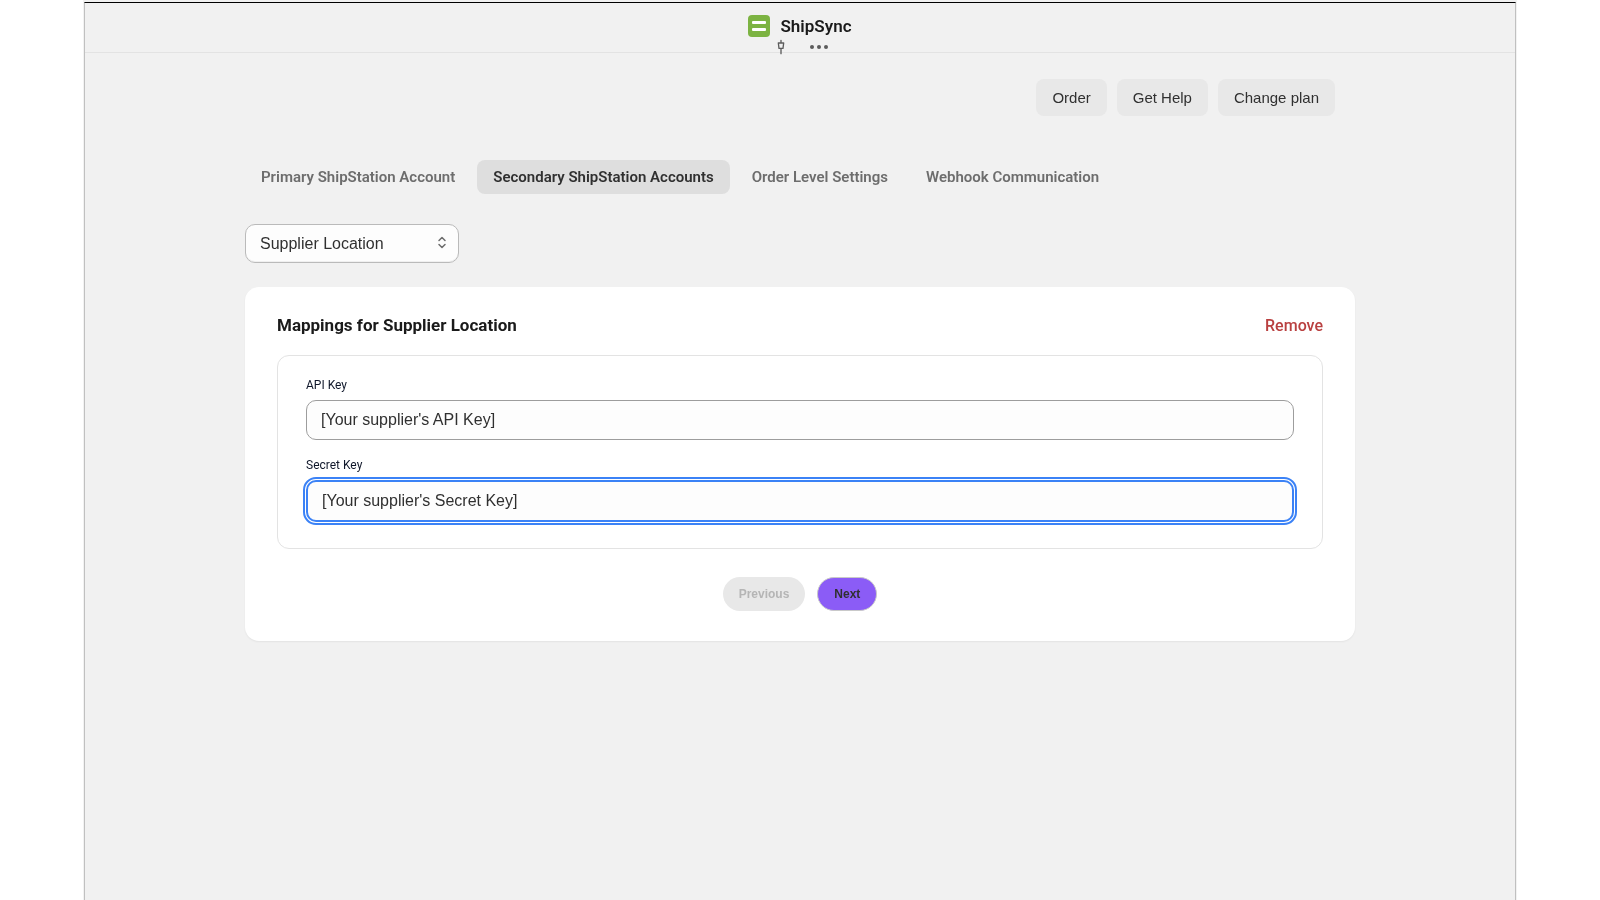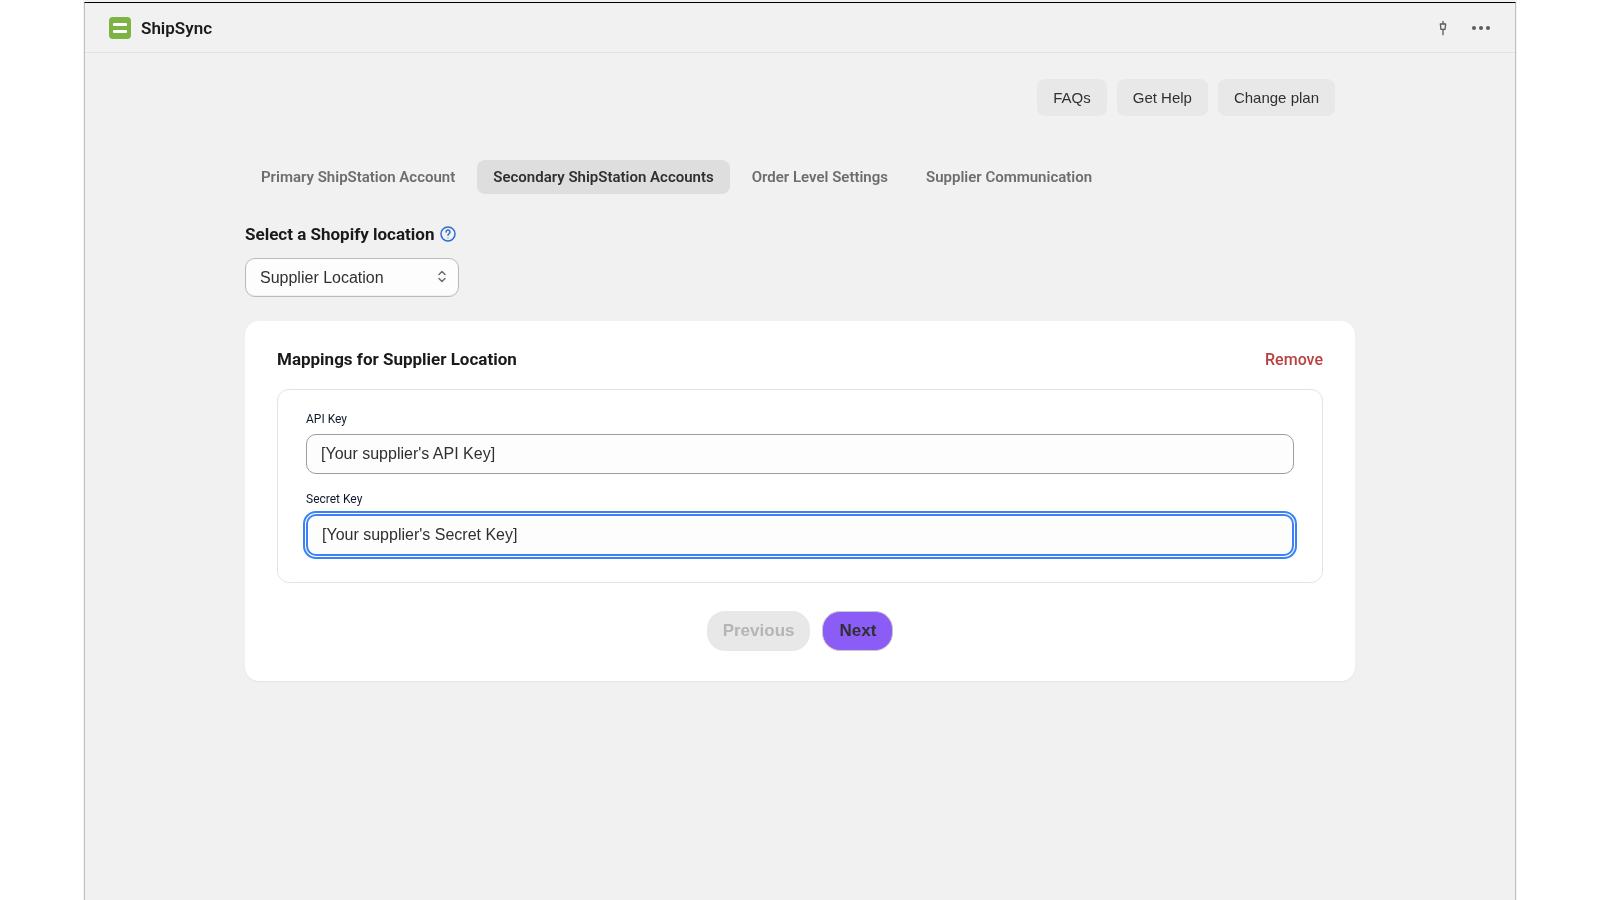--- a/index.html
+++ b/index.html
@@ -45,20 +45,21 @@
       border-left: 1px solid rgba(0,0,0,0.05);
     }
     .header {
       display: flex;
       align-items: center;
       justify-content: space-between;
       padding: 12px 24px;
       border-bottom: 1px solid #e3e3e3;
       background: #f1f1f1;
       height: 50px;
+      flex-direction: column;
     }
     .header-left {
       display: flex;
       align-items: center;
       gap: 10px;
     }
     .app-icon {
       width: 22px;
       height: 22px;
       background: #7cb342;
@@ -226,21 +227,21 @@
     }
     .nav-buttons {
       display: flex;
       justify-content: center;
       gap: 12px;
       margin-top: 28px;
     }
     .nav-btn {
       padding: 9px 16px;
       border-radius: 18px;
-      font-size: 17px;
+      font-size: 12px;
       font-weight: 600;
       cursor: pointer;
       border: none;
     }
     .nav-btn.prev {
       background: #e8e8e8;
       color: #b5b5b5;
       cursor: not-allowed;
     }
     .nav-btn.next {
@@ -279,42 +280,32 @@
             <circle cx="9" cy="2" r="2" fill="currentColor"></circle>
             <circle cx="16" cy="2" r="2" fill="currentColor"></circle>
           </svg>
       </div>
     </div>
   </div>
 
   <div class="content-area">
 
     <div class="top-actions">
-      <button class="action-btn">FAQs</button>
+      <button class="action-btn">Order</button>
       <button class="action-btn">Get Help</button>
       <button class="action-btn">Change plan</button>
     </div>
 
     <div class="tabs">
       <div class="tab">Primary ShipStation Account</div>
       <div class="tab active">Secondary ShipStation Accounts</div>
       <div class="tab">Order Level Settings</div>
-      <div class="tab">Supplier Communication</div>
-    </div>
-
-    <div class="section-label-row">
-      <span class="section-label">Select a Shopify location</span>
-      <span class="help-icon">
-        <svg width="16" height="16" viewBox="0 0 16 16" fill="none" stroke="currentColor" stroke-width="1.5">
-            <circle cx="8" cy="8" r="7"></circle>
-            <path d="M6 6 a2 2 0 1 1 3 1.7 c-0.6 0.4 -1 0.8 -1 1.6" stroke-linecap="round"></path>
-            <circle cx="8" cy="12" r="0.6" fill="currentColor" stroke="none"></circle>
-          </svg>
-      </span>
-    </div>
+      <div class="tab">Webhook Communication</div>
+    </div>
+
 
     <div class="select-wrap">
       <select class="select">
         <option>Supplier Location</option>
       </select>
       <span class="select-arrows">
         <svg width="10" height="14" viewBox="0 0 10 14" fill="none" stroke="currentColor" stroke-width="1.5" stroke-linecap="round" stroke-linejoin="round">
             <path d="M2 5 L5 2 L8 5"></path>
             <path d="M2 9 L5 12 L8 9"></path>
           </svg>

